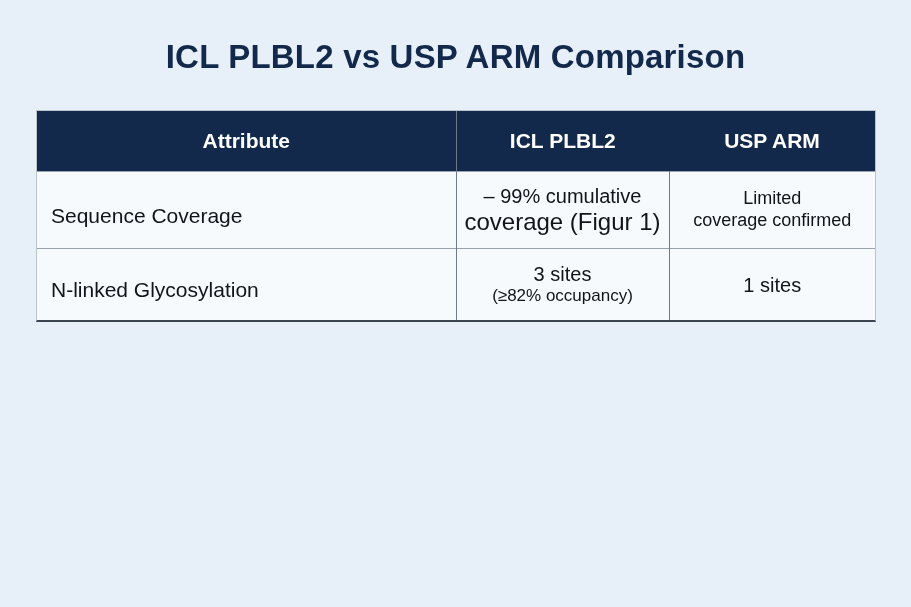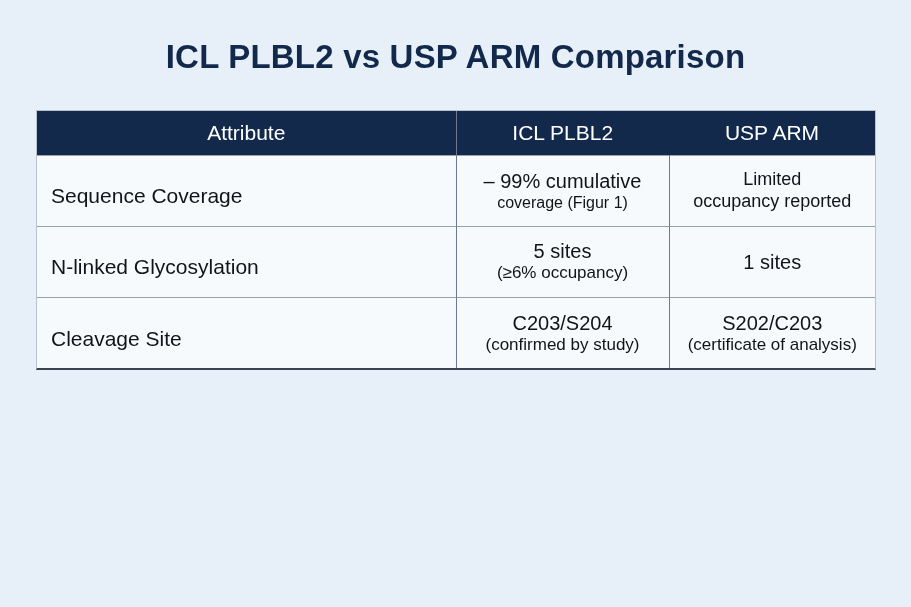--- a/index.html
+++ b/index.html
@@ -48,22 +48,22 @@
     table-layout: fixed;
   }
   table.cmp col.c-attr  { width: 419px; }
   table.cmp col.c-icl   { width: 213px; }
   table.cmp col.c-usp   { width: 206px; }
 
   thead th {
     background: #13294b;
     color: #ffffff;
     font-size: 21px;
-    font-weight: normal;
-    height: 44px;
+    font-weight: bold;
+    height: 60px;
     padding: 0 6px;
     text-align: center;
     box-sizing: border-box;
     vertical-align: middle;
   }
   thead th.h-attr {
     border-right: 1px solid #6b7a8d;
   }
   tbody td {
     background: #f7fafc;
@@ -90,21 +90,21 @@
     padding: 6px 5px;
   }
   .l1 {
     display: block;
     font-size: 20px;
     line-height: 1.2;
     white-space: nowrap;
   }
   .l2 {
     display: block;
-    font-size: 16px;
+    font-size: 24px;
     line-height: 1.2;
     white-space: nowrap;
   }
   .sm {
     font-size: 17px;
   }
   .smr {
     font-size: 18px;
   }
 </style>
@@ -132,47 +132,36 @@
       <tbody>
 
         <tr>
           <td class="attr">Sequence Coverage</td>
           <td class="icl">
             <span class="l1">– 99% cumulative</span>
             <span class="l2">coverage (Figur 1)</span>
           </td>
           <td class="usp">
             <span class="l1 smr">Limited</span>
-            <span class="l2 smr">occupancy reported</span>
+            <span class="l2 smr">coverage confirmed</span>
           </td>
         </tr>
 
         <tr>
           <td class="attr">N-linked Glycosylation</td>
           <td class="icl">
-            <span class="l1">5 sites</span>
-            <span class="l2 sm">(≥6% occupancy)</span>
+            <span class="l1">3 sites</span>
+            <span class="l2 sm">(≥82% occupancy)</span>
           </td>
           <td class="usp">
             <span class="l1">1 sites</span>
 
           </td>
         </tr>
 
 
 
-        <tr>
-          <td class="attr">Cleavage Site</td>
-          <td class="icl">
-            <span class="l1">C203/S204</span>
-            <span class="l2 sm">(confirmed by study)</span>
-          </td>
-          <td class="usp">
-            <span class="l1">S202/C203</span>
-            <span class="l2 sm">(certificate of analysis)</span>
-          </td>
-        </tr>
 
       </tbody>
     </table>
   </div>
 
 </div>
 
 </body></html>

